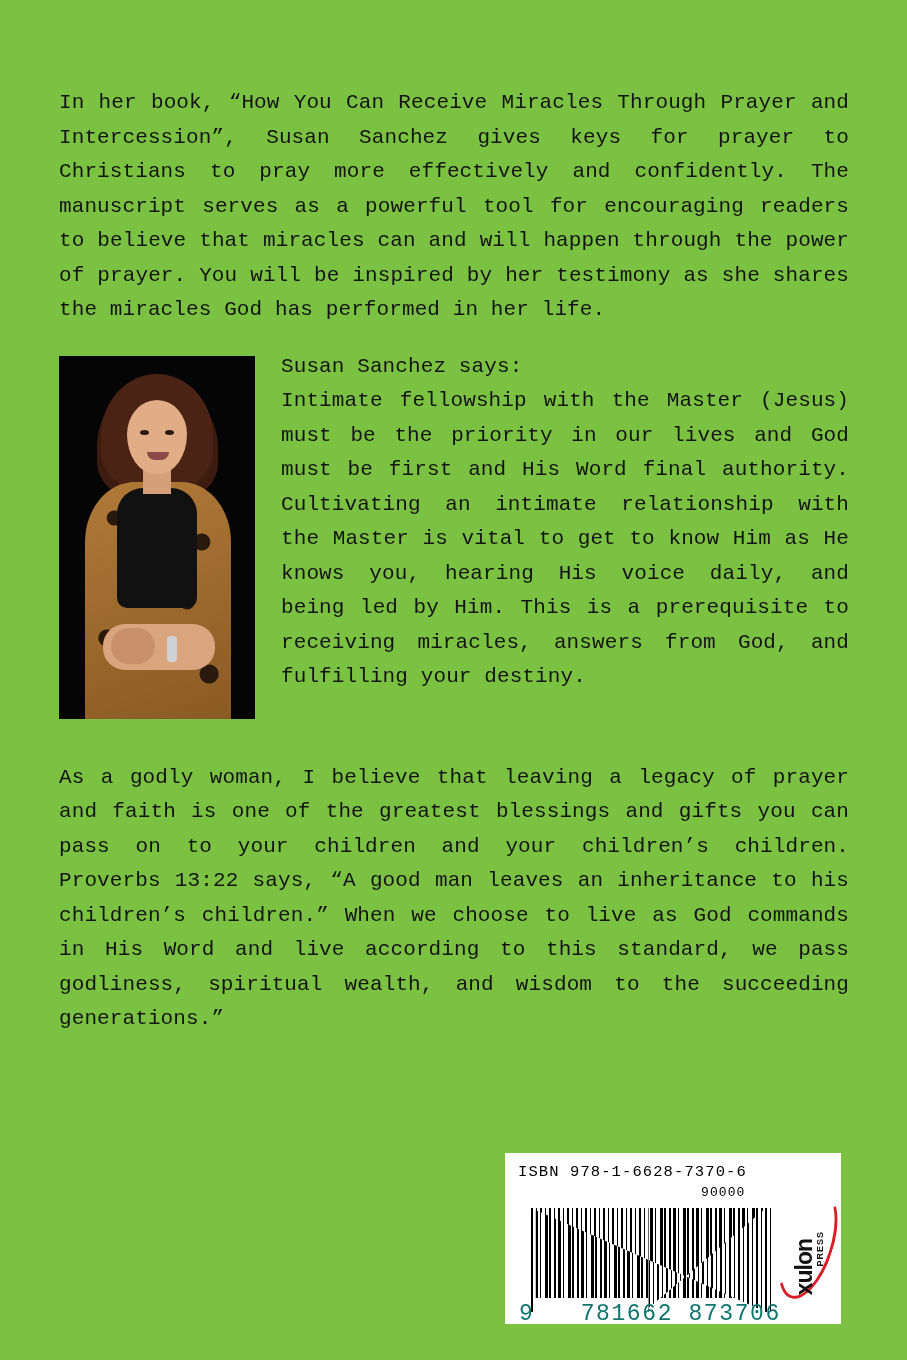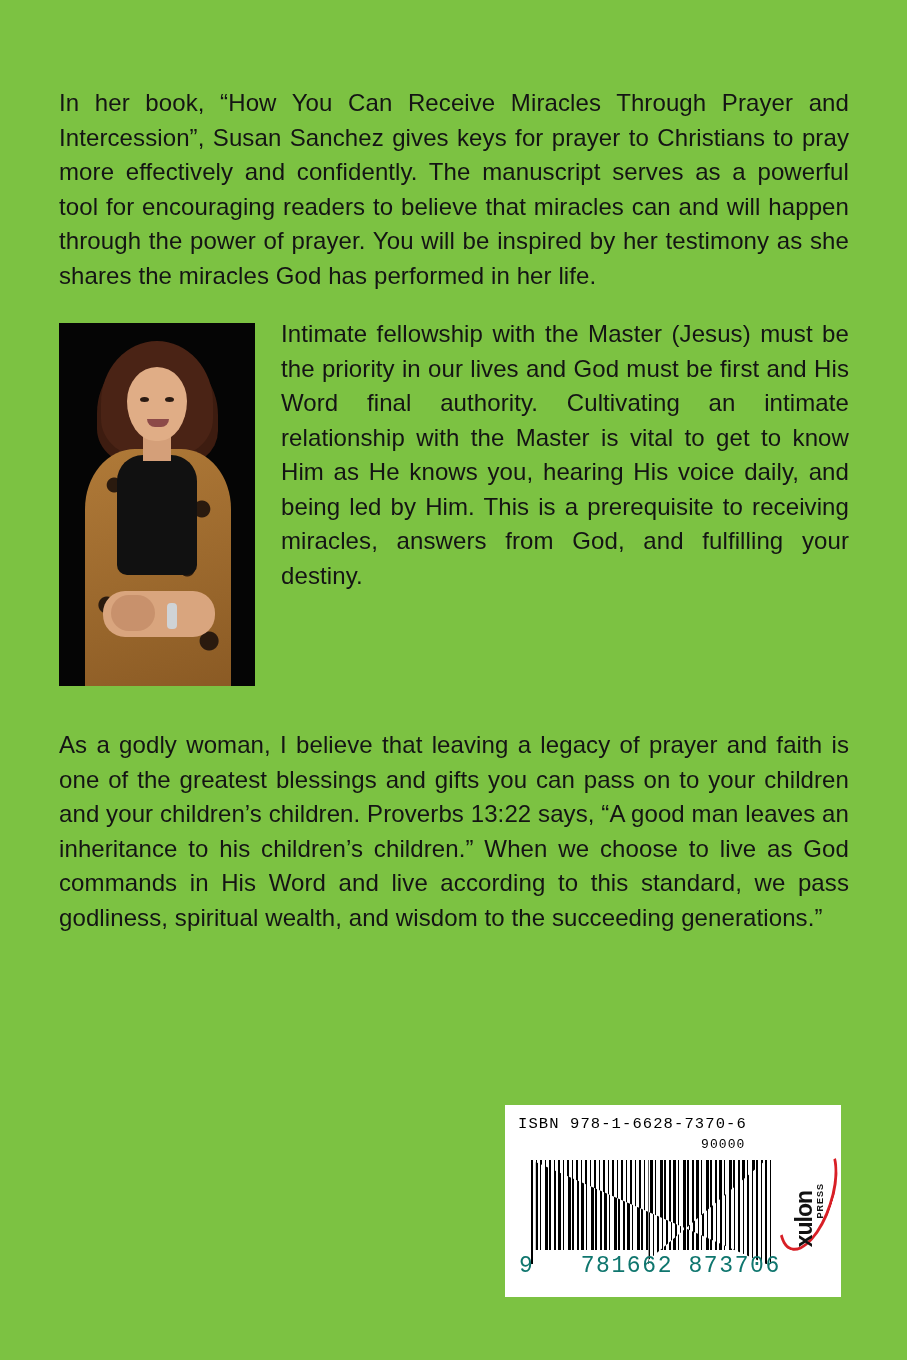--- a/index.html
+++ b/index.html
@@ -23,25 +23,26 @@
     background: #7cc242;
   }
   .content {
     position: absolute;
     left: 59px;
     top: 86px;
     width: 790px;
   }
   p {
     margin: 0 0 0 0;
-    font-size: 24px;
+    font-size: 21px;
     line-height: 34.5px;
     text-align: justify;
     color: #141414;
     letter-spacing: 0.1px;
+    font-family: Liberation Mono, monospace;
   }
   .intro {
     margin-bottom: 22px;
   }
   .author-block {
     position: relative;
     min-height: 370px;
   }
   .author-photo {
     float: left;
@@ -158,28 +159,27 @@
     background: #cfd3d6;
     border-radius: 4px;
   }
   .quote-block {
     margin-top: 0;
   }
   .tail-para {
     margin-top: 36px;
   }
   .spacer-para {
-    margin-top: 24px;
   }
   .barcode-area {
     position: absolute;
     left: 505px;
-    top: 1105px;
+    top: 1153px;
     width: 336px;
-    height: 192px;
+    height: 171px;
     background: #ffffff;
     box-sizing: border-box;
   }
   .isbn-text {
     position: absolute;
     left: 13px;
     top: 10px;
     font-family: "Liberation Mono", monospace;
     font-size: 15.5px;
     letter-spacing: 1.1px;
@@ -296,20 +296,21 @@
           <div class="eye l"></div>
           <div class="eye r"></div>
           <div class="mouth"></div>
         </div>
         <div class="arms"></div>
         <div class="arm-dark"></div>
         <div class="bracelet"></div>
       </div>
 
       <div class="quote-block">
+        <p>Susan Sanchez says:</p>
         <p class="spacer-para">Intimate fellowship with the Master (Jesus) must be the priority in our lives and God must be first and His Word final authority. Cultivating an intimate relationship with the Master is vital to get to know Him as He knows you, hearing His voice daily, and being led by Him. This is a prerequisite to receiving miracles, answers from God, and fulfilling your destiny.</p>
       </div>
 
     </div>
 
     <p class="tail-para">As a godly woman, I believe that leaving a legacy of prayer and faith is one of the greatest blessings and gifts you can pass on to your children and your children’s children. Proverbs 13:22 says, “A good man leaves an inheritance to his children’s children.” When we choose to live as God commands in His Word and live according to this standard, we pass godliness, spiritual wealth, and wisdom to the succeeding generations.”</p>
 
   </div>
 
   <div class="barcode-area">

